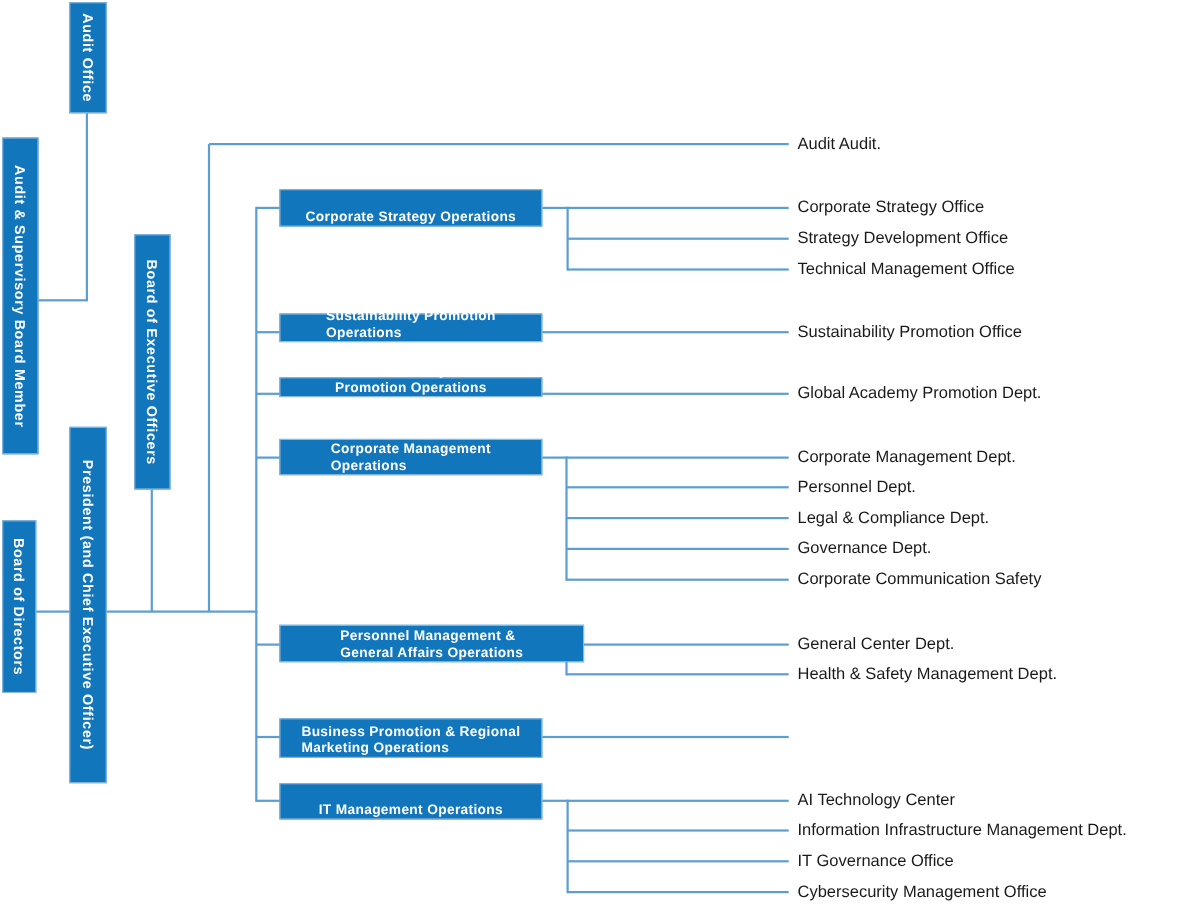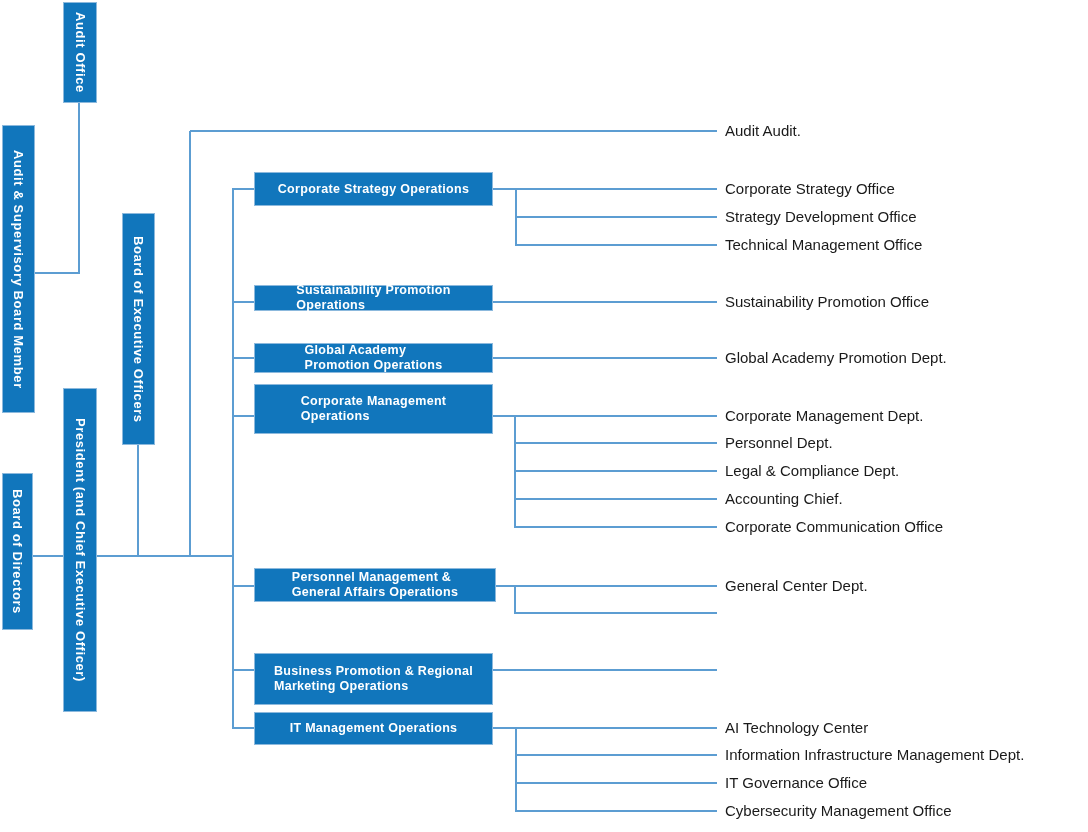--- a/index.html
+++ b/index.html
@@ -12,21 +12,21 @@
   .box{
     position:absolute;background:var(--box-fill,#1176bc);
     border:1px solid var(--box-border,#8cb9dd);box-sizing:border-box;
     z-index:2;color:#fff;font-weight:bold;
   }
   .vbox{
     display:flex;align-items:center;justify-content:center;
     writing-mode:vertical-rl;font-size:13px;letter-spacing:0.6px;white-space:nowrap;
   }
   .opbox{
-    display:flex;align-items:center;justify-content:center;
+    display:flex;align-items:flex-end;justify-content:center;
     font-size:12.5px;letter-spacing:0.3px;line-height:15px;
   }
   .opbox .txt{text-align:left;}
   .leaf{
     position:absolute;left:725px;height:22px;line-height:22px;
     font-size:15px;color:var(--label-color,#1a1a1a);white-space:nowrap;z-index:2;
   }
 </style>
 </head>
 <body>
@@ -87,39 +87,39 @@
       <div>Corporate Strategy Operations</div>
       <div></div>
     </div>
   </div>
   <div class="box opbox" style="left:254px;top:285px;width:239px;height:26px">
     <div class="txt">
       <div>Sustainability Promotion</div>
       <div>Operations</div>
     </div>
   </div>
-  <div class="box opbox" style="left:254px;top:343px;width:239px;height:30px">
+  <div class="box opbox" style="left:254px;top:343px;width:239px;height:18px">
     <div class="txt">
       <div>Global Academy</div>
       <div>Promotion Operations</div>
     </div>
   </div>
-  <div class="box opbox" style="left:254px;top:384px;width:239px;height:50px">
+  <div class="box opbox" style="left:254px;top:399px;width:239px;height:33px">
     <div class="txt">
       <div>Corporate Management</div>
       <div>Operations</div>
     </div>
   </div>
-  <div class="box opbox" style="left:254px;top:568px;width:242px;height:34px">
+  <div class="box opbox" style="left:254px;top:568px;width:277px;height:34px">
     <div class="txt">
       <div>Personnel Management &amp;</div>
       <div>General Affairs Operations</div>
     </div>
   </div>
-  <div class="box opbox" style="left:254px;top:653px;width:239px;height:52px">
+  <div class="box opbox" style="left:254px;top:653px;width:239px;height:36px">
     <div class="txt">
       <div>Business Promotion &amp; Regional</div>
       <div>Marketing Operations</div>
     </div>
   </div>
   <div class="box opbox" style="left:254px;top:712px;width:239px;height:33px">
     <div class="txt">
       <div>IT Management Operations</div>
       <div></div>
     </div>
@@ -131,24 +131,25 @@
   <div class="leaf" style="top:206px">Strategy Development Office</div>
   <div class="leaf" style="top:291px">Sustainability Promotion Office</div>
 
   <div class="leaf" style="top:234px">Technical Management Office</div>
 
   <div class="leaf" style="top:347px">Global Academy Promotion Dept.</div>
 
   <div class="leaf" style="top:405px">Corporate Management Dept.</div>
   <div class="leaf" style="top:432px">Personnel Dept.</div>
   <div class="leaf" style="top:460px">Legal &amp; Compliance Dept.</div>
-  <div class="leaf" style="top:488px">Accounting Chief.</div>
-  <div class="leaf" style="top:516px">Corporate Communication Office</div>
+  <div class="leaf" style="top:488px">Governance Dept.</div>
+  <div class="leaf" style="top:516px">Corporate Communication Safety</div>
 
   <div class="leaf" style="top:575px">General Center Dept.</div>
+  <div class="leaf" style="top:602px">Health &amp; Safety Management Dept.</div>
 
 
   <div class="leaf" style="top:717px">AI Technology Center</div>
   <div class="leaf" style="top:744px">Information Infrastructure Management Dept.</div>
   <div class="leaf" style="top:772px">IT Governance Office</div>
   <div class="leaf" style="top:800px">Cybersecurity Management Office</div>
 
 </div>
 
 </body></html>

